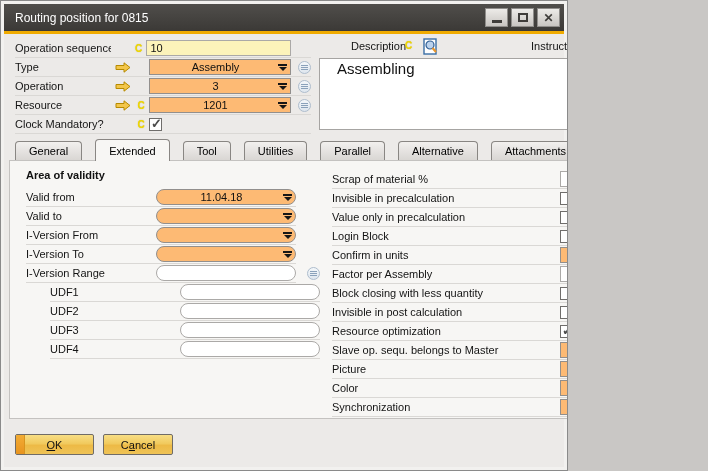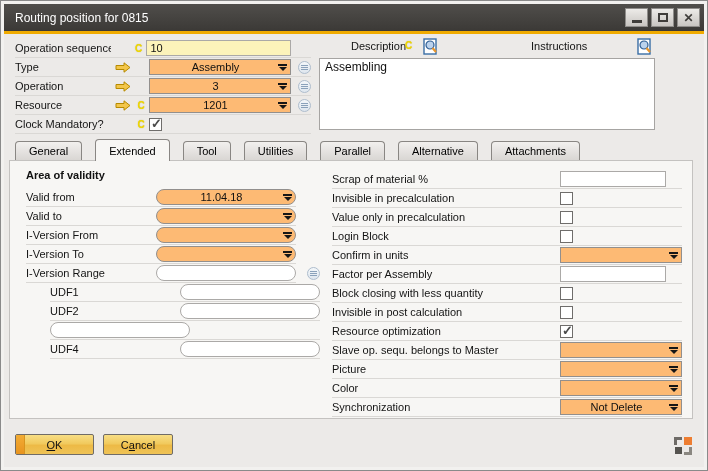--- a/index.html
+++ b/index.html
@@ -1,17 +1,17 @@
 <!DOCTYPE html>
 <html><head>
 <meta charset="utf-8">
 <style>
   html,body{margin:0;padding:0;background:#c9c7c5;}
   *{box-sizing:border-box;font-family:"Liberation Sans", sans-serif;}
-  .window{position:relative;width:708px;height:471px;background:#ECEAE8;
+  .window{position:relative;width:568px;height:471px;background:#ECEAE8;
           border:1px solid #8A8A8A;box-shadow:inset 0 0 0 3px #F2F1EF;overflow:hidden;}
   
   .titlebar{position:absolute;left:3px;top:3px;right:3px;height:27px;
             background:linear-gradient(#504E4B,#3B3936);display:flex;align-items:center;
             padding-left:11px;}
   .title-text{color:#FFFFFF;font-size:12px;}
   .win-btns{margin-left:auto;display:flex;gap:3px;padding-right:4px;}
   .win-btn{width:23px;height:19px;background:linear-gradient(#EDEBE8,#C8C5C1);
            border:1px solid #8F8D8A;display:flex;align-items:center;justify-content:center;cursor:default;}
   .glyph-min{width:10px;height:3px;background:#3F3D3A;margin-top:8px;}
@@ -46,21 +46,21 @@
   .flabel{width:98px;}
   .slot-arrow{width:20px;display:flex;justify-content:center;align-items:center;}
   .slot-c{width:16px;display:flex;justify-content:center;align-items:center;}
   .slot-field{flex:1;display:flex;align-items:center;}
   .slot-edit{width:20px;display:flex;justify-content:flex-end;align-items:center;}
   .slot-field .dropdown{width:100%;}
   .desc-head{position:absolute;left:318px;top:39px;width:336px;height:16px;}
   .desc-head > *{position:absolute;top:0;}
   .doc-icon{cursor:default;}
   .desc-text{position:absolute;left:318px;top:57px;width:336px;height:72px;
-             background:#FFFFFF;border:1px solid #A6A4A2;font-size:12px;padding:1px 5px;
+             background:#FFFFFF;border:1px solid #A6A4A2;font-size:15px;padding:1px 17px;
              resize:none;outline:none;color:#111;}
   
   .tabs{position:absolute;left:14px;top:138px;height:21px;display:flex;align-items:flex-end;z-index:5;gap:11px;}
   .tab{height:19px;padding:0 13px;background:linear-gradient(#F2F0EE,#D9D6D3);
        border:1px solid #898683;border-bottom:none;border-radius:4px 4px 0 0;
        margin-right:2px;font-size:11px;display:flex;align-items:center;cursor:default;}
   .tab.active{height:22px;margin-bottom:-1px;background:#F7F6F4;}
   .panel{position:absolute;left:8px;top:159px;width:684px;height:259px;
          background:#F7F6F4;border:1px solid #C4C2C0;}
   .section-title{position:absolute;left:16px;top:8px;font-size:11px;font-weight:bold;color:#111;text-align:center;}
@@ -338,20 +338,21 @@
             <input class="txt-input" value="" style="">
           </span>
       </div>
       <div class="frow">
         <span class="lbl flabel2">UDF2</span>
         <span class="slot-field2">
             <input class="txt-input" value="" style="">
           </span>
       </div>
       <div class="frow">
+        <span class="lbl flabel2">UDF3</span>
         <span class="slot-field2">
             <input class="txt-input" value="" style="">
           </span>
       </div>
       <div class="frow">
         <span class="lbl flabel2">UDF4</span>
         <span class="slot-field2">
             <input class="txt-input" value="" style="">
           </span>
       </div>

